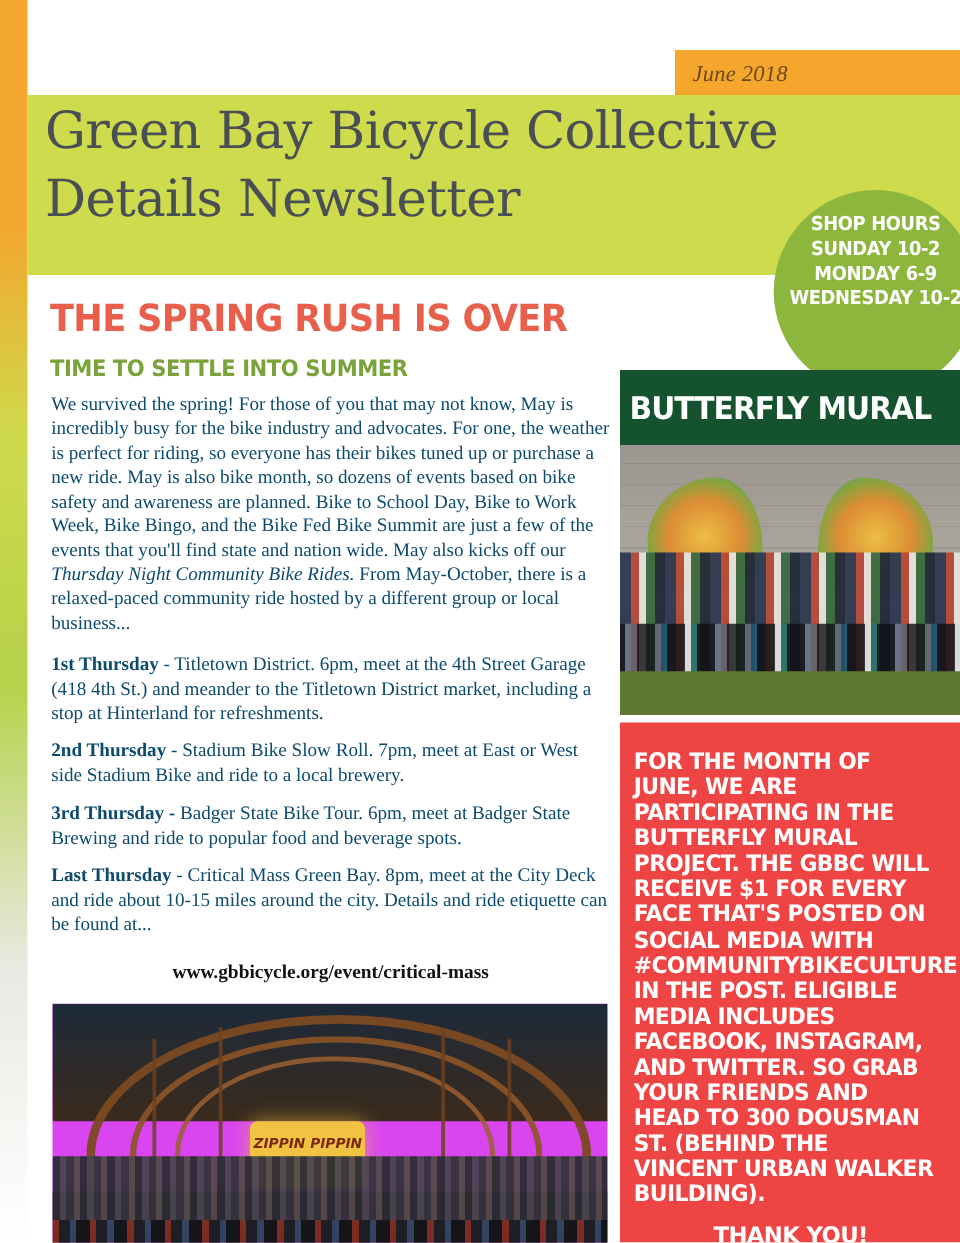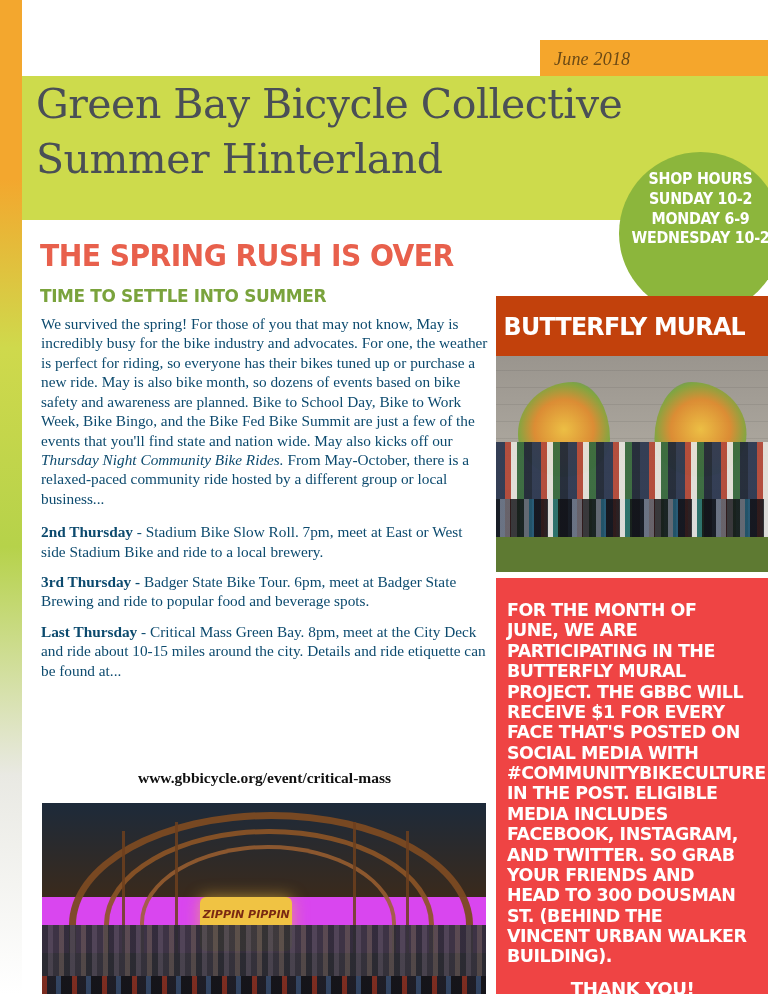--- a/index.html
+++ b/index.html
@@ -252,21 +252,21 @@
       rgba(210,215,220,.35) 4px, rgba(210,215,220,.35) 9px,
       rgba(30,120,150,.5) 9px, rgba(30,120,150,.5) 14px,
       rgba(15,15,20,.8) 14px, rgba(15,15,20,.8) 24px);
   }
 
   
   .mural-title-band {
     position: absolute;
     left: 496px; top: 296px;
     width: 272px; height: 60px;
-    background: #c2410c;
+    background: #14532d;
   }
   .mural-title-band span {
     display:block;
     font-family: "DejaVu Sans", sans-serif;
     font-weight: bold;
     font-size: 25px;
     color: #ffffff;
     letter-spacing: -0.8px;
     padding: 16px 0 0 8px;
     transform: scaleX(0.95);
@@ -298,35 +298,36 @@
 <body>
 
 <div class="left-strip"></div>
 
 <div class="date-band">
   <span>June 2018</span>
 </div>
 
 <div class="title-band">
   <div class="title-line l1">Green Bay Bicycle Collective</div>
-  <div class="title-line l2">Summer Hinterland</div>
+  <div class="title-line l2">Details Newsletter</div>
 </div>
 
 <div class="shop-hours">
   <div>SHOP HOURS</div>
   <div>SUNDAY 10-2</div>
   <div>MONDAY 6-9</div>
   <div>WEDNESDAY 10-2</div>
 </div>
 
 <div class="headline">THE SPRING RUSH IS OVER</div>
 <div class="subhead">TIME TO SETTLE INTO SUMMER</div>
 
 <div class="body-col">
   <p class="first"><span>We survived the spring!  For those of you that may not know, May is incredibly busy for the bike industry and advocates.  For one, the weather is perfect for riding, so everyone has their bikes tuned up or purchase a new ride. May is also bike month, so dozens of events based on bike safety and awareness are planned.  Bike to School Day, Bike to Work Week, Bike Bingo, and the Bike Fed Bike Summit are just a few of the events that you'll find state and nation wide.  May also kicks off our </span><i>Thursday Night Community Bike Rides.</i><span> From May-October, there is a relaxed-paced community ride hosted by a different group or local business...</span></p>
+  <p><b>1st Thursday</b><span> - Titletown District.  6pm, meet at the 4th Street Garage (418 4th St.) and meander to the Titletown District market, including a stop at Hinterland for refreshments.</span></p>
   <p><b>2nd Thursday</b><span> - Stadium Bike Slow Roll.  7pm, meet at East or West side Stadium Bike and ride to a local brewery.</span></p>
   <p><b>3rd Thursday -</b><span> Badger State Bike Tour.  6pm, meet at Badger State Brewing and ride to popular food and beverage spots.</span></p>
   <p><b>Last Thursday</b><span> - Critical Mass Green Bay.  8pm, meet at the City Deck and ride about 10-15 miles around the city.  Details and ride etiquette can be found at...</span></p>
 </div>
 
 <div class="url-line">www.gbbicycle.org/event/critical-mass</div>
 
 <div class="photo photo-ride">
   <div class="ride-sky"></div>
   <div class="ride-arch"></div>

